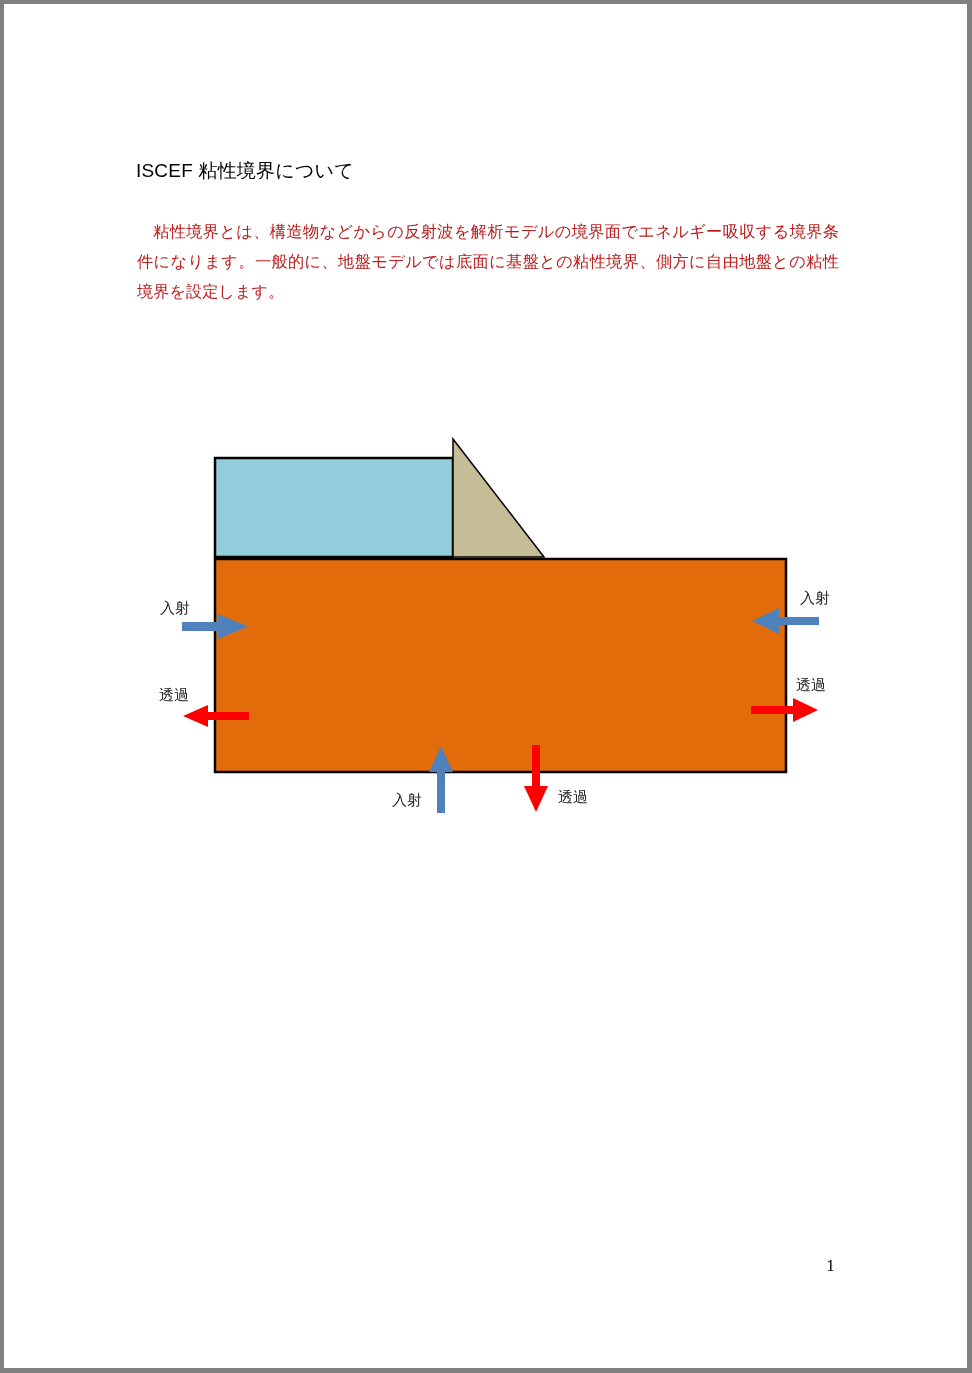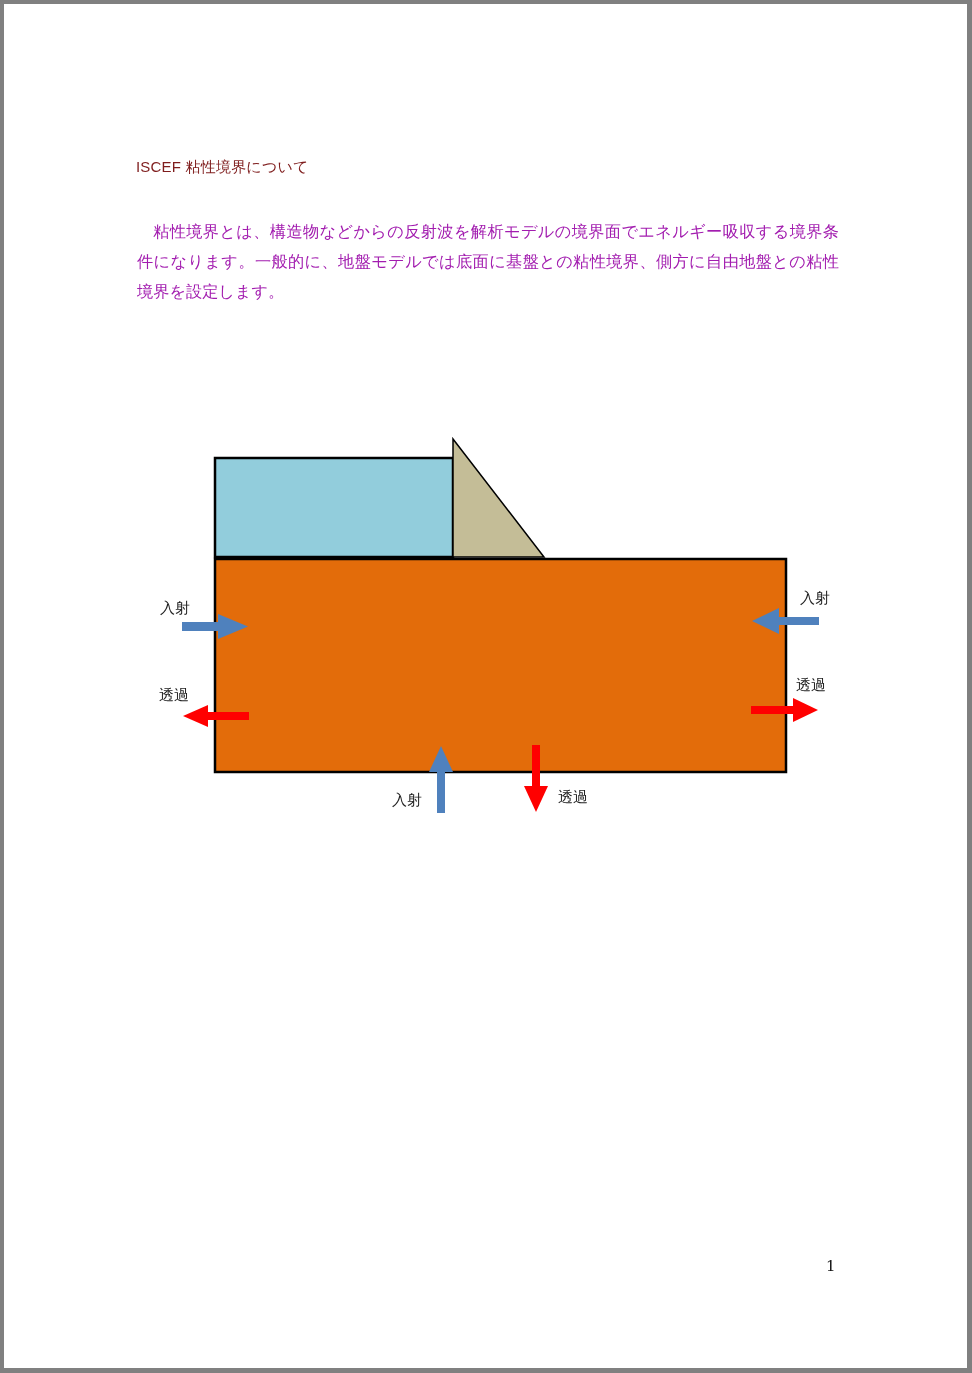--- a/index.html
+++ b/index.html
@@ -10,26 +10,26 @@
       box-sizing: border-box;
       border-left: 4px solid #808080;
       border-top: 4px solid #808080;
       border-right: 5px solid #808080;
       border-bottom: 5px solid #808080;
       background: #ffffff;
     }
     .title {
       position: absolute; left: 136px; top: 158px;
       font-family: "Liberation Sans", "DejaVu Sans", sans-serif;
-      font-size: 15px; color: #7f1d1d; white-space: nowrap; letter-spacing: 0.2px;
+      font-size: 19px; color: #000000; white-space: nowrap; letter-spacing: 0.2px;
     }
     .body-text {
       position: absolute; left: 137px; top: 217px; width: 702px;
       font-family: "DejaVu Serif", "Liberation Serif", serif;
-      font-size: 16.2px; line-height: 30px; color: #a21caf;
+      font-size: 16.2px; line-height: 30px; color: #b91c1c;
       text-align: justify;
     }
     .body-text p { margin: 0; text-indent: 1em; }
     .body-text b { font-weight: bold; }
     .diagram { position: absolute; left: 0; top: 0; width: 972px; height: 1373px; }
     .lbl {
       position: absolute;
       font-family: "DejaVu Sans", "Liberation Sans", sans-serif;
       font-size: 15px; color: #222; white-space: nowrap;
     }

